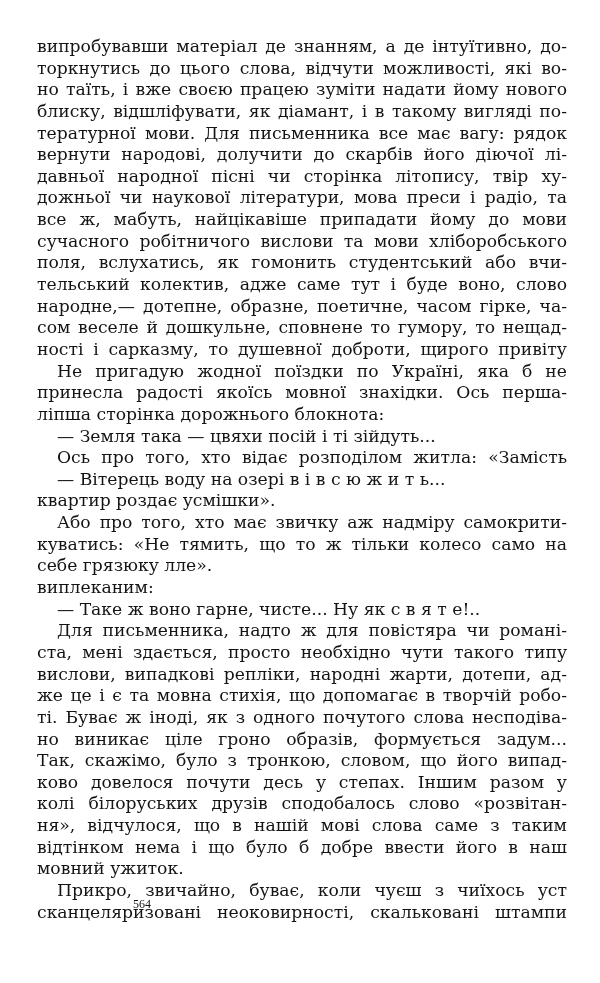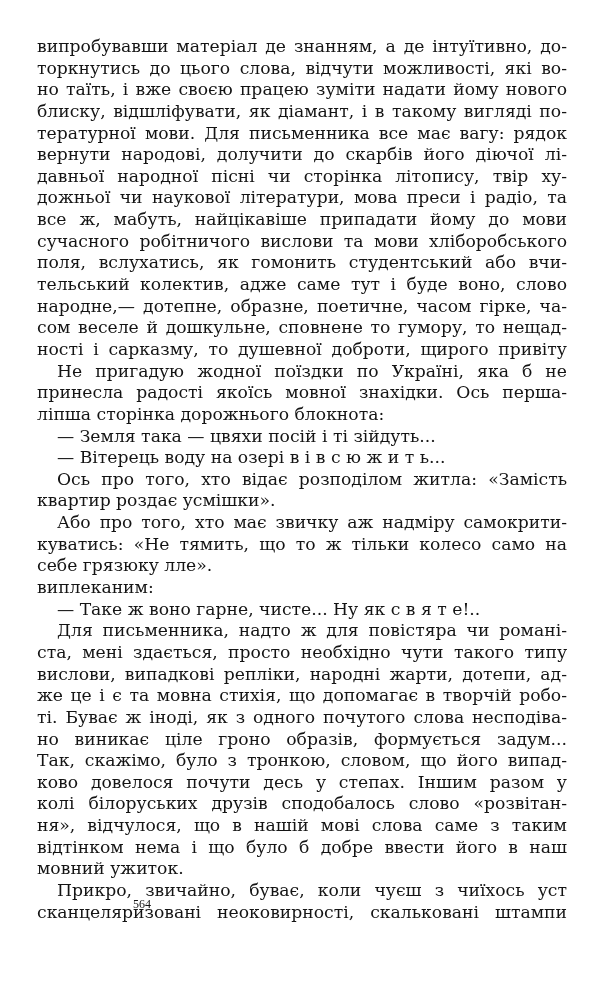--- a/index.html
+++ b/index.html
@@ -37,22 +37,22 @@
     <div class="line">сучасного робітничого вислови та мови хліборобського</div>
     <div class="line">поля, вслухатись, як гомонить студентський або вчи-</div>
     <div class="line">тельський колектив, адже саме тут і буде воно, слово</div>
     <div class="line">народне,— дотепне, образне, поетичне, часом гірке, ча-</div>
     <div class="line">сом веселе й дошкульне, сповнене то гумору, то нещад-</div>
     <div class="line">ності і сарказму, то душевної доброти, щирого привіту</div>
     <div class="line indent">Не пригадую жодної поїздки по Україні, яка б не</div>
     <div class="line">принесла радості якоїсь мовної знахідки. Ось перша-</div>
     <div class="line last">ліпша сторінка дорожнього блокнота:</div>
     <div class="line dialog">— Земля така — цвяхи посій і ті зійдуть...</div>
+    <div class="line indent">Ось про того, хто відає розподілом житла: «Замість</div>
     <div class="line dialog">— Вітерець воду на озері в і в с ю ж и т ь...</div>
-    <div class="line indent">Ось про того, хто відає розподілом житла: «Замість</div>
     <div class="line last">квартир роздає усмішки».</div>
     <div class="line indent">Або про того, хто має звичку аж надміру самокрити-</div>
     <div class="line">куватись: «Не тямить, що то ж тільки колесо само на</div>
     <div class="line last">себе грязюку лле».</div>
     <div class="line last">виплеканим:</div>
     <div class="line dialog">— Таке ж воно гарне, чисте... Ну як с в я т е!..</div>
     <div class="line indent">Для письменника, надто ж для повістяра чи романі-</div>
     <div class="line">ста, мені здається, просто необхідно чути такого типу</div>
     <div class="line">вислови, випадкові репліки, народні жарти, дотепи, ад-</div>
     <div class="line">же це і є та мовна стихія, що допомагає в творчій робо-</div>

